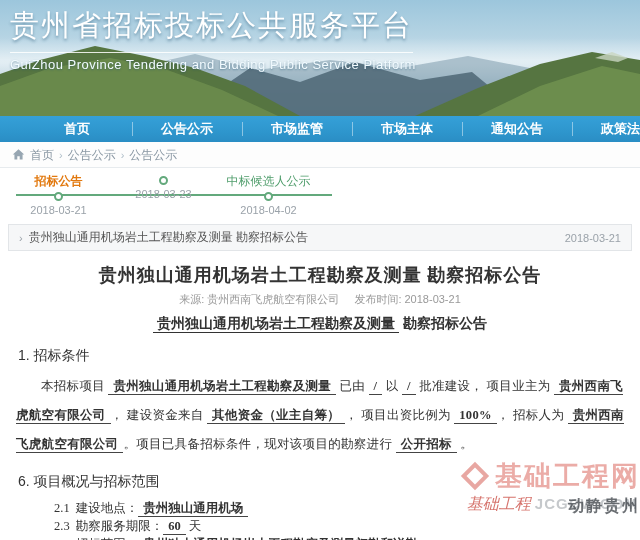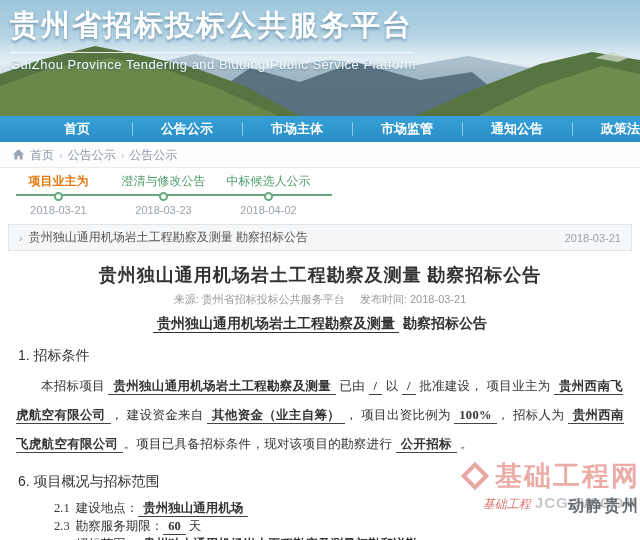--- a/index.html
+++ b/index.html
@@ -15,21 +15,21 @@
     position:relative; width:640px; height:116px; overflow:hidden;
     background:linear-gradient(180deg,#9cc6dc 0%,#b4d3e3 30%,#cfe2ec 55%,#9fb9c6 100%);
   }
   .banner svg.mountains { position:absolute; left:0; bottom:0; width:640px; height:116px; }
   .banner .haze {
     position:absolute; left:0; top:38px; width:640px; height:44px;
     background:linear-gradient(180deg,rgba(255,255,255,0) 0%,rgba(255,255,255,.45) 50%,rgba(255,255,255,0) 100%);
   }
   .banner-titles { position:absolute; left:10px; top:6px; z-index:3; }
   .banner-title {
-    display:inline-block; color:#fff; font-size:29px; font-weight:bold; letter-spacing:2px;
+    display:inline-block; color:#fff; font-size:29px; font-weight:normal; letter-spacing:2px;
     text-shadow:0 2px 3px rgba(30,80,110,.45);
     border-bottom:1px solid rgba(255,255,255,.85); padding-bottom:6px;
   }
   .banner-subtitle {
     margin-top:4px; color:#f2fbff; font-size:13px; letter-spacing:.5px;
     text-shadow:0 1px 2px rgba(30,80,110,.5);
   }
 
   
   .nav {
@@ -105,21 +105,21 @@
 
   
   .watermark { position:absolute; right:0; top:458px; width:230px; height:70px; pointer-events:none; z-index:5; }
   .wm-row1 { position:absolute; right:0; top:0; display:flex; align-items:center; }
   .wm-diamond { width:20px; height:20px; border:4px solid rgba(214,95,86,.55); transform:rotate(45deg); margin-right:10px; }
   .wm-sitename {
     font-size:27px; font-weight:bold; letter-spacing:2px; color:rgba(219,104,95,.55);
     font-family:"Liberation Sans",sans-serif;
   }
   .wm-row2 { position:absolute; right:2px; top:36px; white-space:nowrap; }
-  .wm-script { font-size:12px; color:rgba(200,70,60,.75); font-style:italic; margin-right:4px; }
+  .wm-script { font-size:16px; color:rgba(200,70,60,.75); font-style:italic; margin-right:4px; }
   .wm-domain { font-size:15px; font-weight:bold; color:rgba(150,155,160,.55); letter-spacing:1px; }
   .wm-overlay {
     position:absolute; right:0; top:38px; font-size:16px; font-weight:bold;
     color:rgba(70,75,80,.8); letter-spacing:2px;
   }
 </style>
 </head>
 <body>
 
 <div class="banner">
@@ -135,68 +135,67 @@
   </svg>
   <div class="banner-titles">
     <div class="banner-title">贵州省招标投标公共服务平台</div>
     <div class="banner-subtitle">GuiZhou Province Tendering and Bidding Public Service Platform</div>
   </div>
 </div>
 
 <div class="nav">
   <div class="nav-item">首页</div>
   <div class="nav-item">公告公示</div>
+  <div class="nav-item">市场监管</div>
   <div class="nav-item">市场主体</div>
-  <div class="nav-item">市场监管</div>
   <div class="nav-item">通知公告</div>
   <div class="nav-item">政策法规</div>
 </div>
 
 <div class="breadcrumb">
   <svg class="home-icon" viewBox="0 0 16 16">
     <path d="M8 1.5 L15 8 h-2 v6 h-3.5 v-4 h-3 v4 H3 V8 H1 Z" fill="#97a6b2"></path>
   </svg>
   <span class="crumb">首页</span>
   <span class="crumb-sep">›</span>
   <span class="crumb">公告公示</span>
   <span class="crumb-sep">›</span>
   <span class="crumb">公告公示</span>
 </div>
 
 <div class="timeline">
   <div class="tl-line"></div>
   <div class="tl-stages">
     <div class="tl-stage active">
-      <div class="tl-label">项目业主为</div>
+      <div class="tl-label">招标公告</div>
       <div class="tl-dot"></div>
       <div class="tl-date">2018-03-21</div>
     </div>
     <div class="tl-stage">
-      <div class="tl-label">澄清与修改公告</div>
       <div class="tl-dot"></div>
       <div class="tl-date">2018-03-23</div>
     </div>
     <div class="tl-stage">
       <div class="tl-label">中标候选人公示</div>
       <div class="tl-dot"></div>
       <div class="tl-date">2018-04-02</div>
     </div>
   </div>
 </div>
 
 <div class="notice-row">
   <span class="notice-arrow">›</span>
   <span class="notice-title">贵州独山通用机场岩土工程勘察及测量 勘察招标公告</span>
   <span class="notice-date">2018-03-21</span>
 </div>
 
 <div class="article">
   <div class="article-title">贵州独山通用机场岩土工程勘察及测量 勘察招标公告</div>
   <div class="article-meta">
-    <span>来源: 贵州省招标投标公共服务平台</span>
+    <span>来源: 贵州西南飞虎航空有限公司</span>
     <span>发布时间: 2018-03-21</span>
   </div>
   <div class="article-subtitle">
     <span class="us">贵州独山通用机场岩土工程勘察及测量</span>
     <span>勘察招标公告</span>
   </div>
 
   <div class="sec-heading">1. 招标条件</div>
   <div class="para"><span>本招标项目 </span><span class="u">贵州独山通用机场岩土工程勘察及测量</span><span> 已由 </span><span class="u">/</span><span> 以 </span><span class="u">/</span><span> 批准建设， 项目业主为 </span><span class="u">贵州西南飞虎航空有限公司</span><span>， 建设资金来自 </span><span class="u">其他资金（业主自筹）</span><span>， 项目出资比例为 </span><span class="u">100%</span><span>， 招标人为 </span><span class="u">贵州西南飞虎航空有限公司</span><span>。项目已具备招标条件，现对该项目的勘察进行 </span><span class="u">公开招标</span><span> 。</span></div>
 

